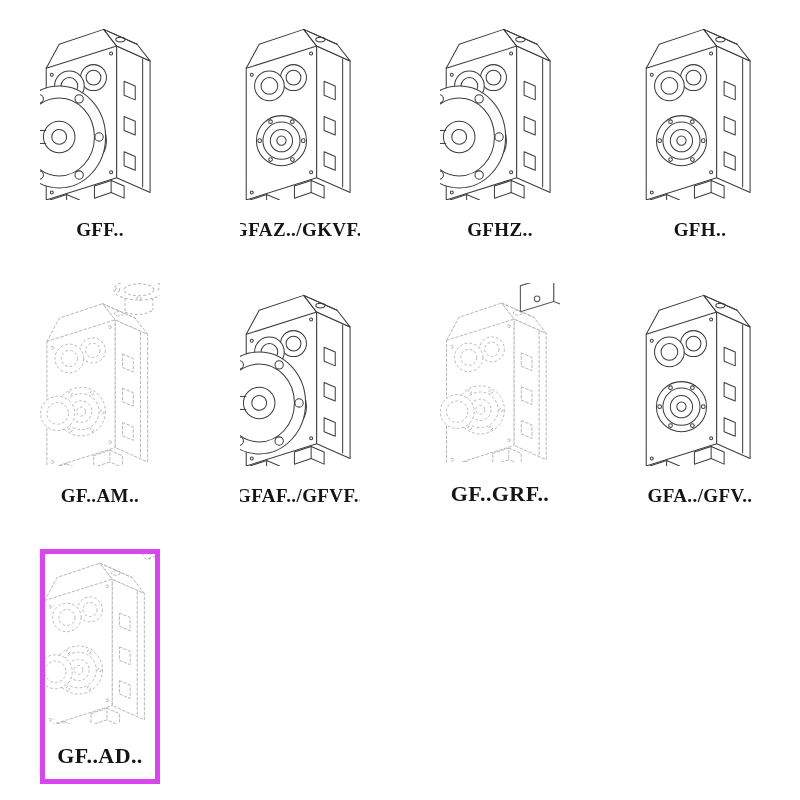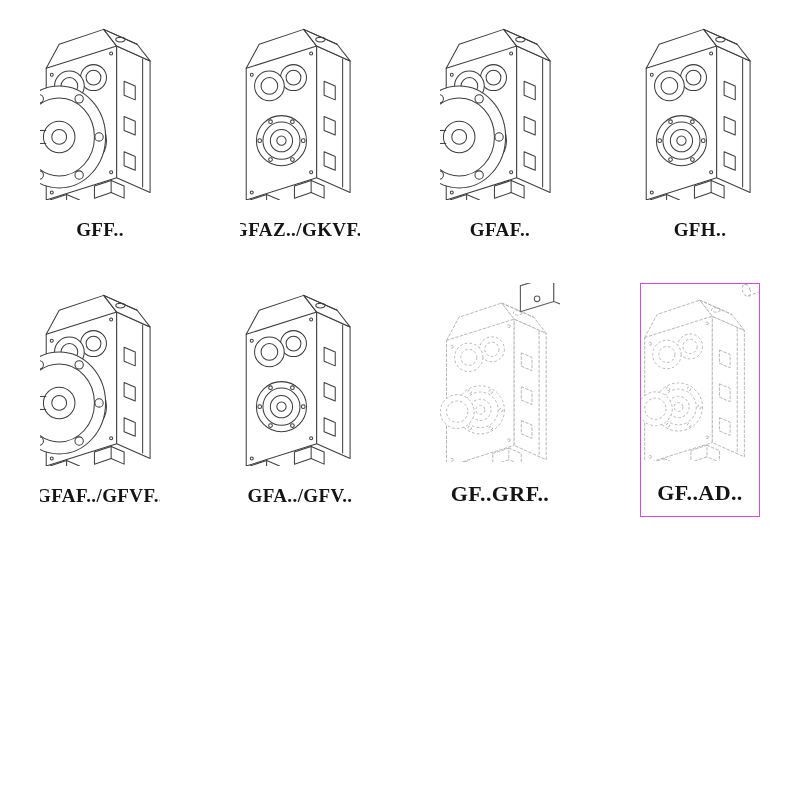--- a/index.html
+++ b/index.html
@@ -9,21 +9,21 @@
     grid-template-columns:repeat(4,1fr);
     grid-template-rows:repeat(3,1fr);
     font-family:"Liberation Serif","DejaVu Serif",serif;
     background:#ffffff;
     box-sizing:border-box;
   }
   .cell{
     display:flex;flex-direction:column;align-items:center;justify-content:flex-end;
     padding:4px 2px 10px;box-sizing:border-box;overflow:hidden;
   }
-  .cell-bordered{border:1px solid #d946ef;}
+  .cell-bordered{border:5px solid #d946ef;}
   .drawing{width:186px;height:204px;flex:0 0 auto;}
   .label{
     font-weight:bold;font-size:19px;color:#141414;letter-spacing:.4px;
     margin-top:19px;text-align:center;white-space:nowrap;
   }
   .label-lg{font-size:22px;}
   svg.solid{color:#3c3c3c;}
   svg.faded{color:#b6b6b6;stroke-dasharray:3 2.4;}
   svg .strong{color:#5e5e5e;stroke-dasharray:none;}
   .defs-holder{position:absolute;width:0;height:0;overflow:hidden;}
@@ -170,63 +170,74 @@
     <figcaption class="label">GFAZ../GKVF..</figcaption>
   </figure>
 
 
   <figure class="cell">
     <svg class="drawing solid" viewBox="0 0 200 220">
       <use href="#sym-housing"></use>
         <use href="#sym-gears"></use>
         <use href="#sym-flange"></use>
     </svg>
-    <figcaption class="label">GFAF..</figcaption>
+    <figcaption class="label">GFHZ..</figcaption>
   </figure>
 
   <figure class="cell">
     <svg class="drawing solid" viewBox="0 0 200 220">
       <use href="#sym-housing"></use>
         <use href="#sym-gears"></use>
     </svg>
     <figcaption class="label">GFH..</figcaption>
   </figure>
 
 
+  <figure class="cell">
+    <svg class="drawing faded" viewBox="0 0 200 220">
+      <g transform="translate(2,10) scale(0.97)">
+        <use href="#sym-housing"></use>
+          <use href="#sym-gears"></use>
+          <use href="#sym-shaft-left"></use>
+      </g>
+      <use href="#sym-topflange"></use>
+    </svg>
+    <figcaption class="label">GF..AM..</figcaption>
+  </figure>
 
 
   <figure class="cell">
     <svg class="drawing solid" viewBox="0 0 200 220">
       <use href="#sym-housing"></use>
         <use href="#sym-gears"></use>
         <use href="#sym-flange"></use>
     </svg>
     <figcaption class="label">GFAF../GFVF..</figcaption>
-  </figure>
-
-  <figure class="cell">
-    <svg class="drawing solid" viewBox="0 0 200 220">
-      <use href="#sym-housing"></use>
-        <use href="#sym-gears"></use>
-    </svg>
-    <figcaption class="label">GFA../GFV..</figcaption>
   </figure>
 
   <figure class="cell">
     <svg class="drawing faded" viewBox="0 0 200 220">
       <g transform="translate(2,14) scale(0.96)">
         <use href="#sym-housing"></use>
           <use href="#sym-gears"></use>
           <use href="#sym-shaft-left"></use>
       </g>
       <g class="strong">
           <use href="#sym-topbox"></use>
         </g>
     </svg>
     <figcaption class="label label-lg">GF..GRF..</figcaption>
+  </figure>
+
+  <figure class="cell">
+    <svg class="drawing solid" viewBox="0 0 200 220">
+      <use href="#sym-housing"></use>
+        <use href="#sym-gears"></use>
+    </svg>
+    <figcaption class="label">GFA../GFV..</figcaption>
   </figure>
 
   <figure class="cell cell-bordered">
     <svg class="drawing faded" viewBox="0 0 200 220">
       <g transform="translate(0,12) scale(0.96)">
         <use href="#sym-housing"></use>
           <use href="#sym-gears"></use>
           <use href="#sym-shaft-left"></use>
       </g>
       <use href="#sym-shaft-top"></use>

